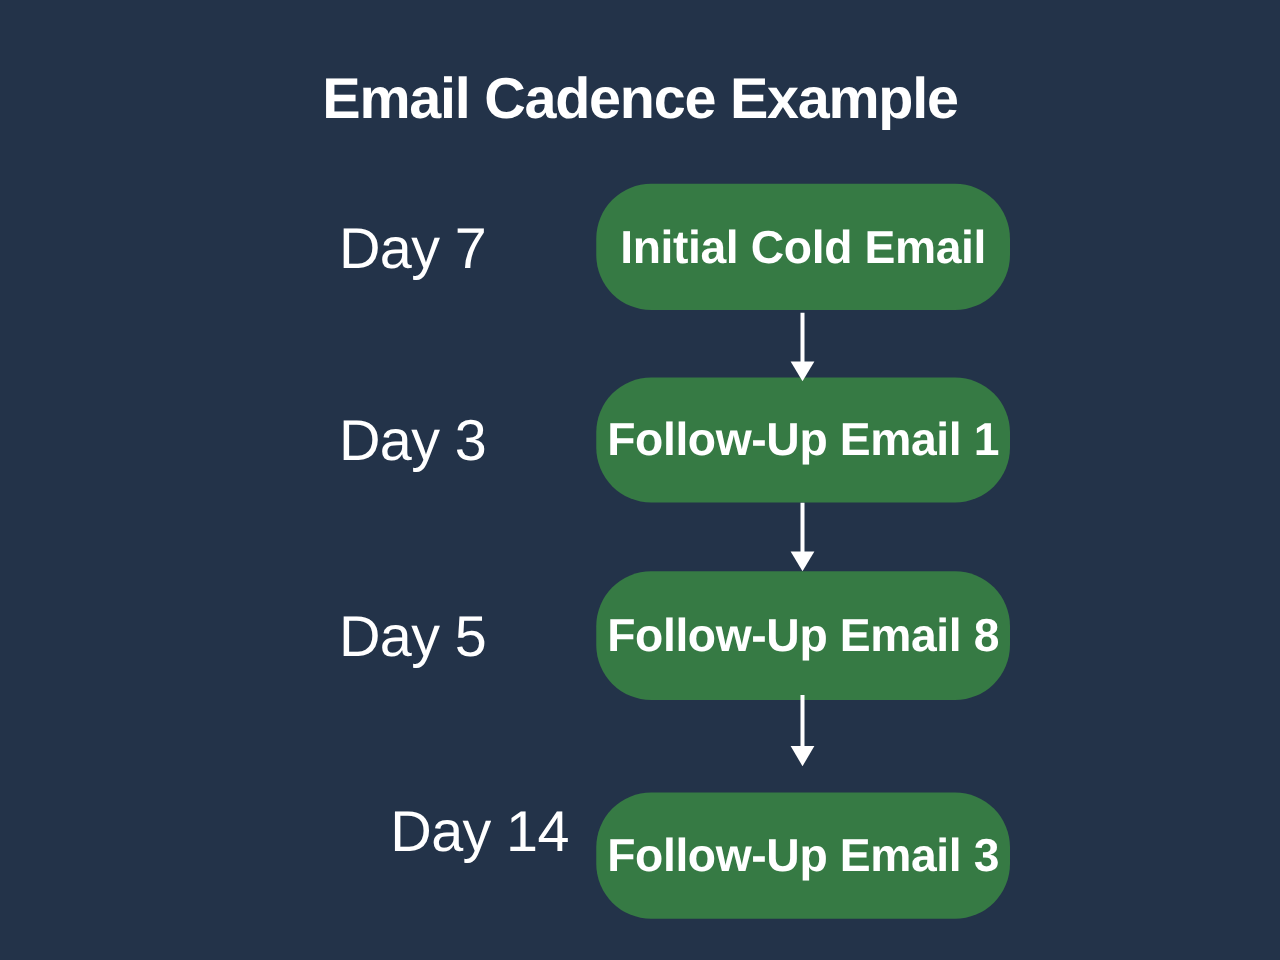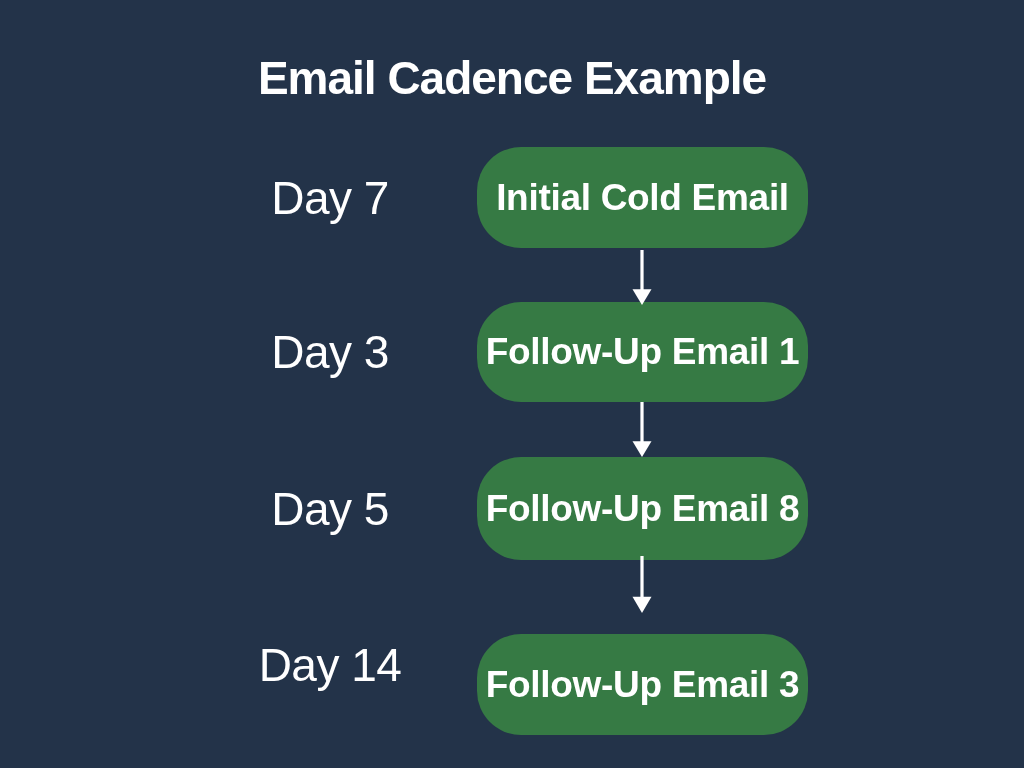--- a/index.html
+++ b/index.html
@@ -35,21 +35,21 @@
     text-align: center;
     color: var(--text, #ffffff);
     font-size: 46px;
     font-weight: 500;
     letter-spacing: -0.5px;
     line-height: 50px;
   }
   .d1 { top: 173px; }
   .d2 { top: 327px; }
   .d3 { top: 484px; }
-  .d4 { top: 640px; }
+  .d4 { top: 640px; text-align: right; }
 
   .box {
     position: absolute;
     left: 477px;
     width: 331px;
     background: var(--box, #367a44);
     border-radius: 44px;
     display: flex;
     align-items: center;
     justify-content: center;

